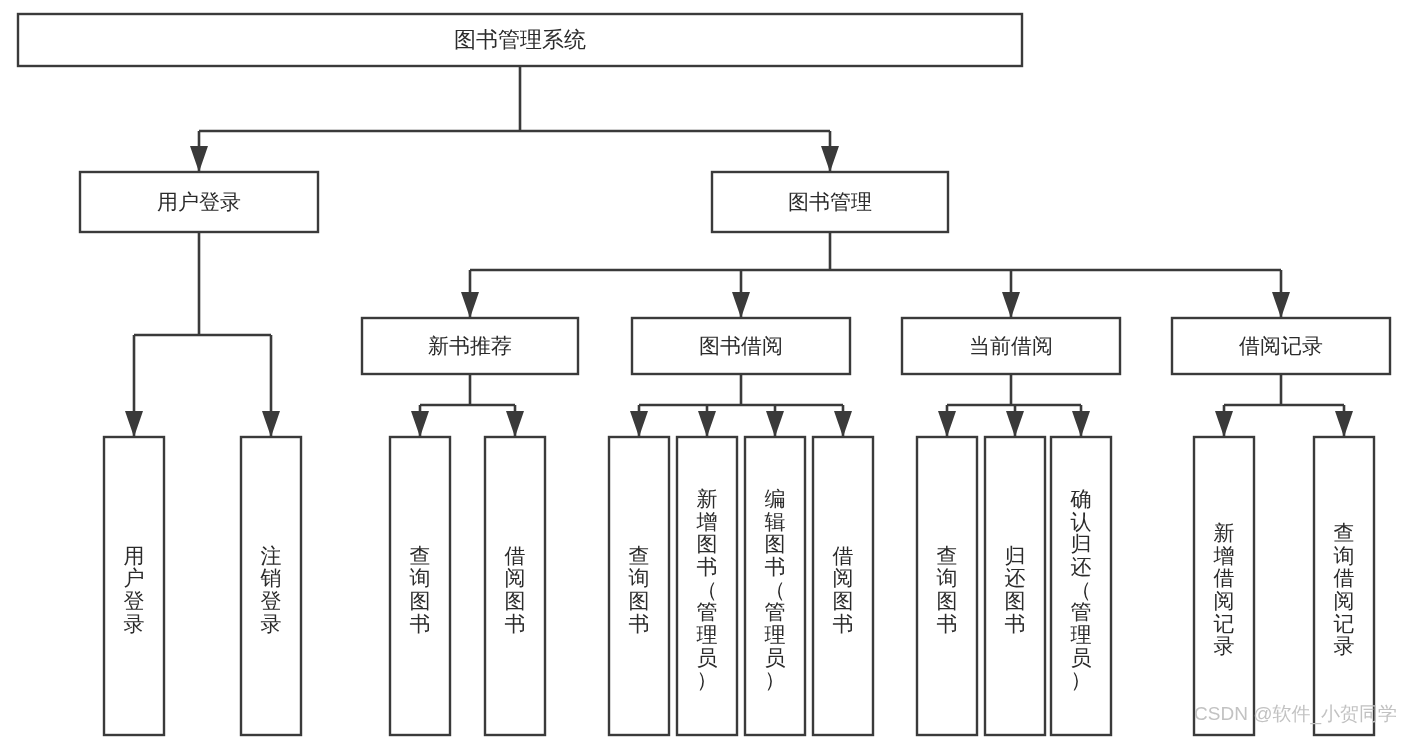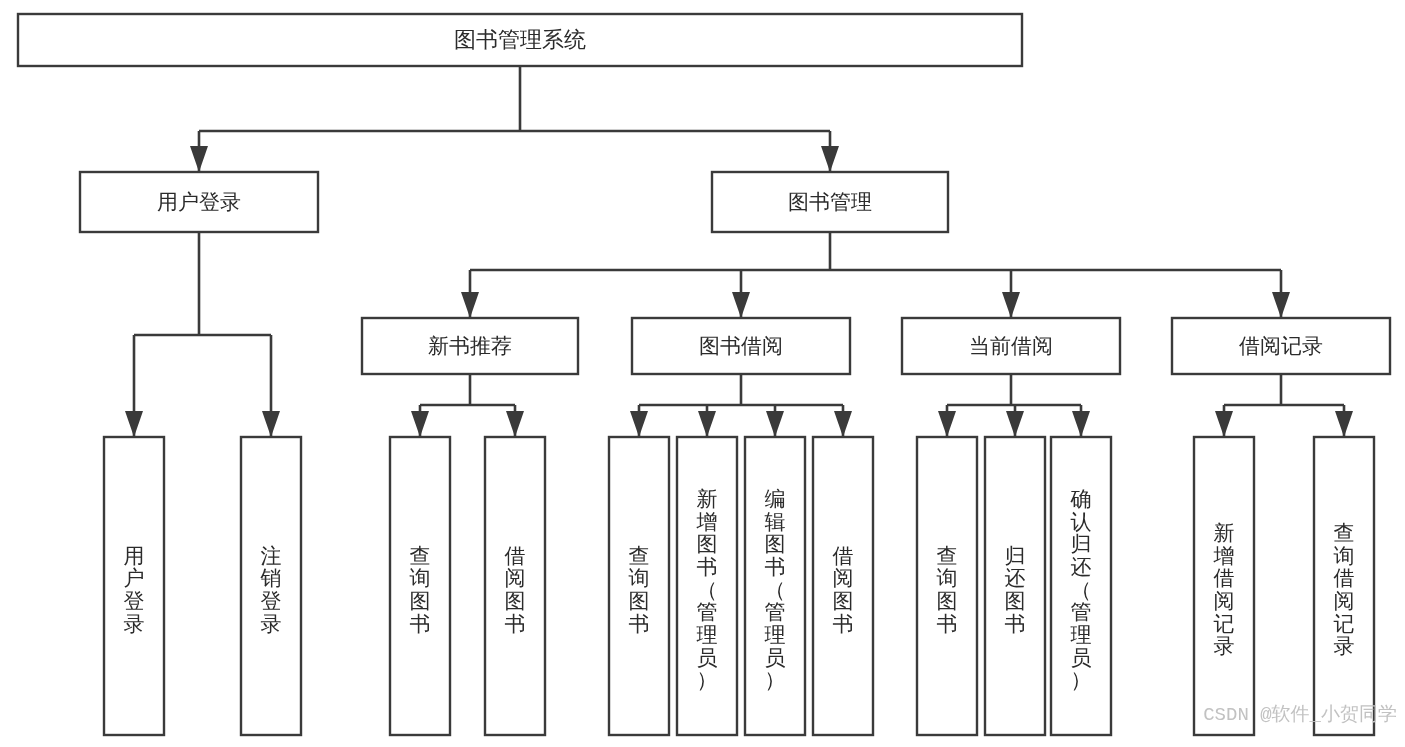--- a/index.html
+++ b/index.html
@@ -66,21 +66,21 @@
     width: 24px;
     text-align: center;
     white-space: pre-line;
     letter-spacing: 0;
     pointer-events: none;
   }
   .watermark {
     position: absolute;
     right: 8px;
     bottom: 4px;
-    font-family: Liberation Mono, monospace;
+    font-family: Liberation Sans, sans-serif;
     font-size: 19px;
     color: #c2c2c2;
     white-space: nowrap;
     user-select: none;
   }
 </style>
 </head>
 <body>
 
 <div id="diagram-root">

